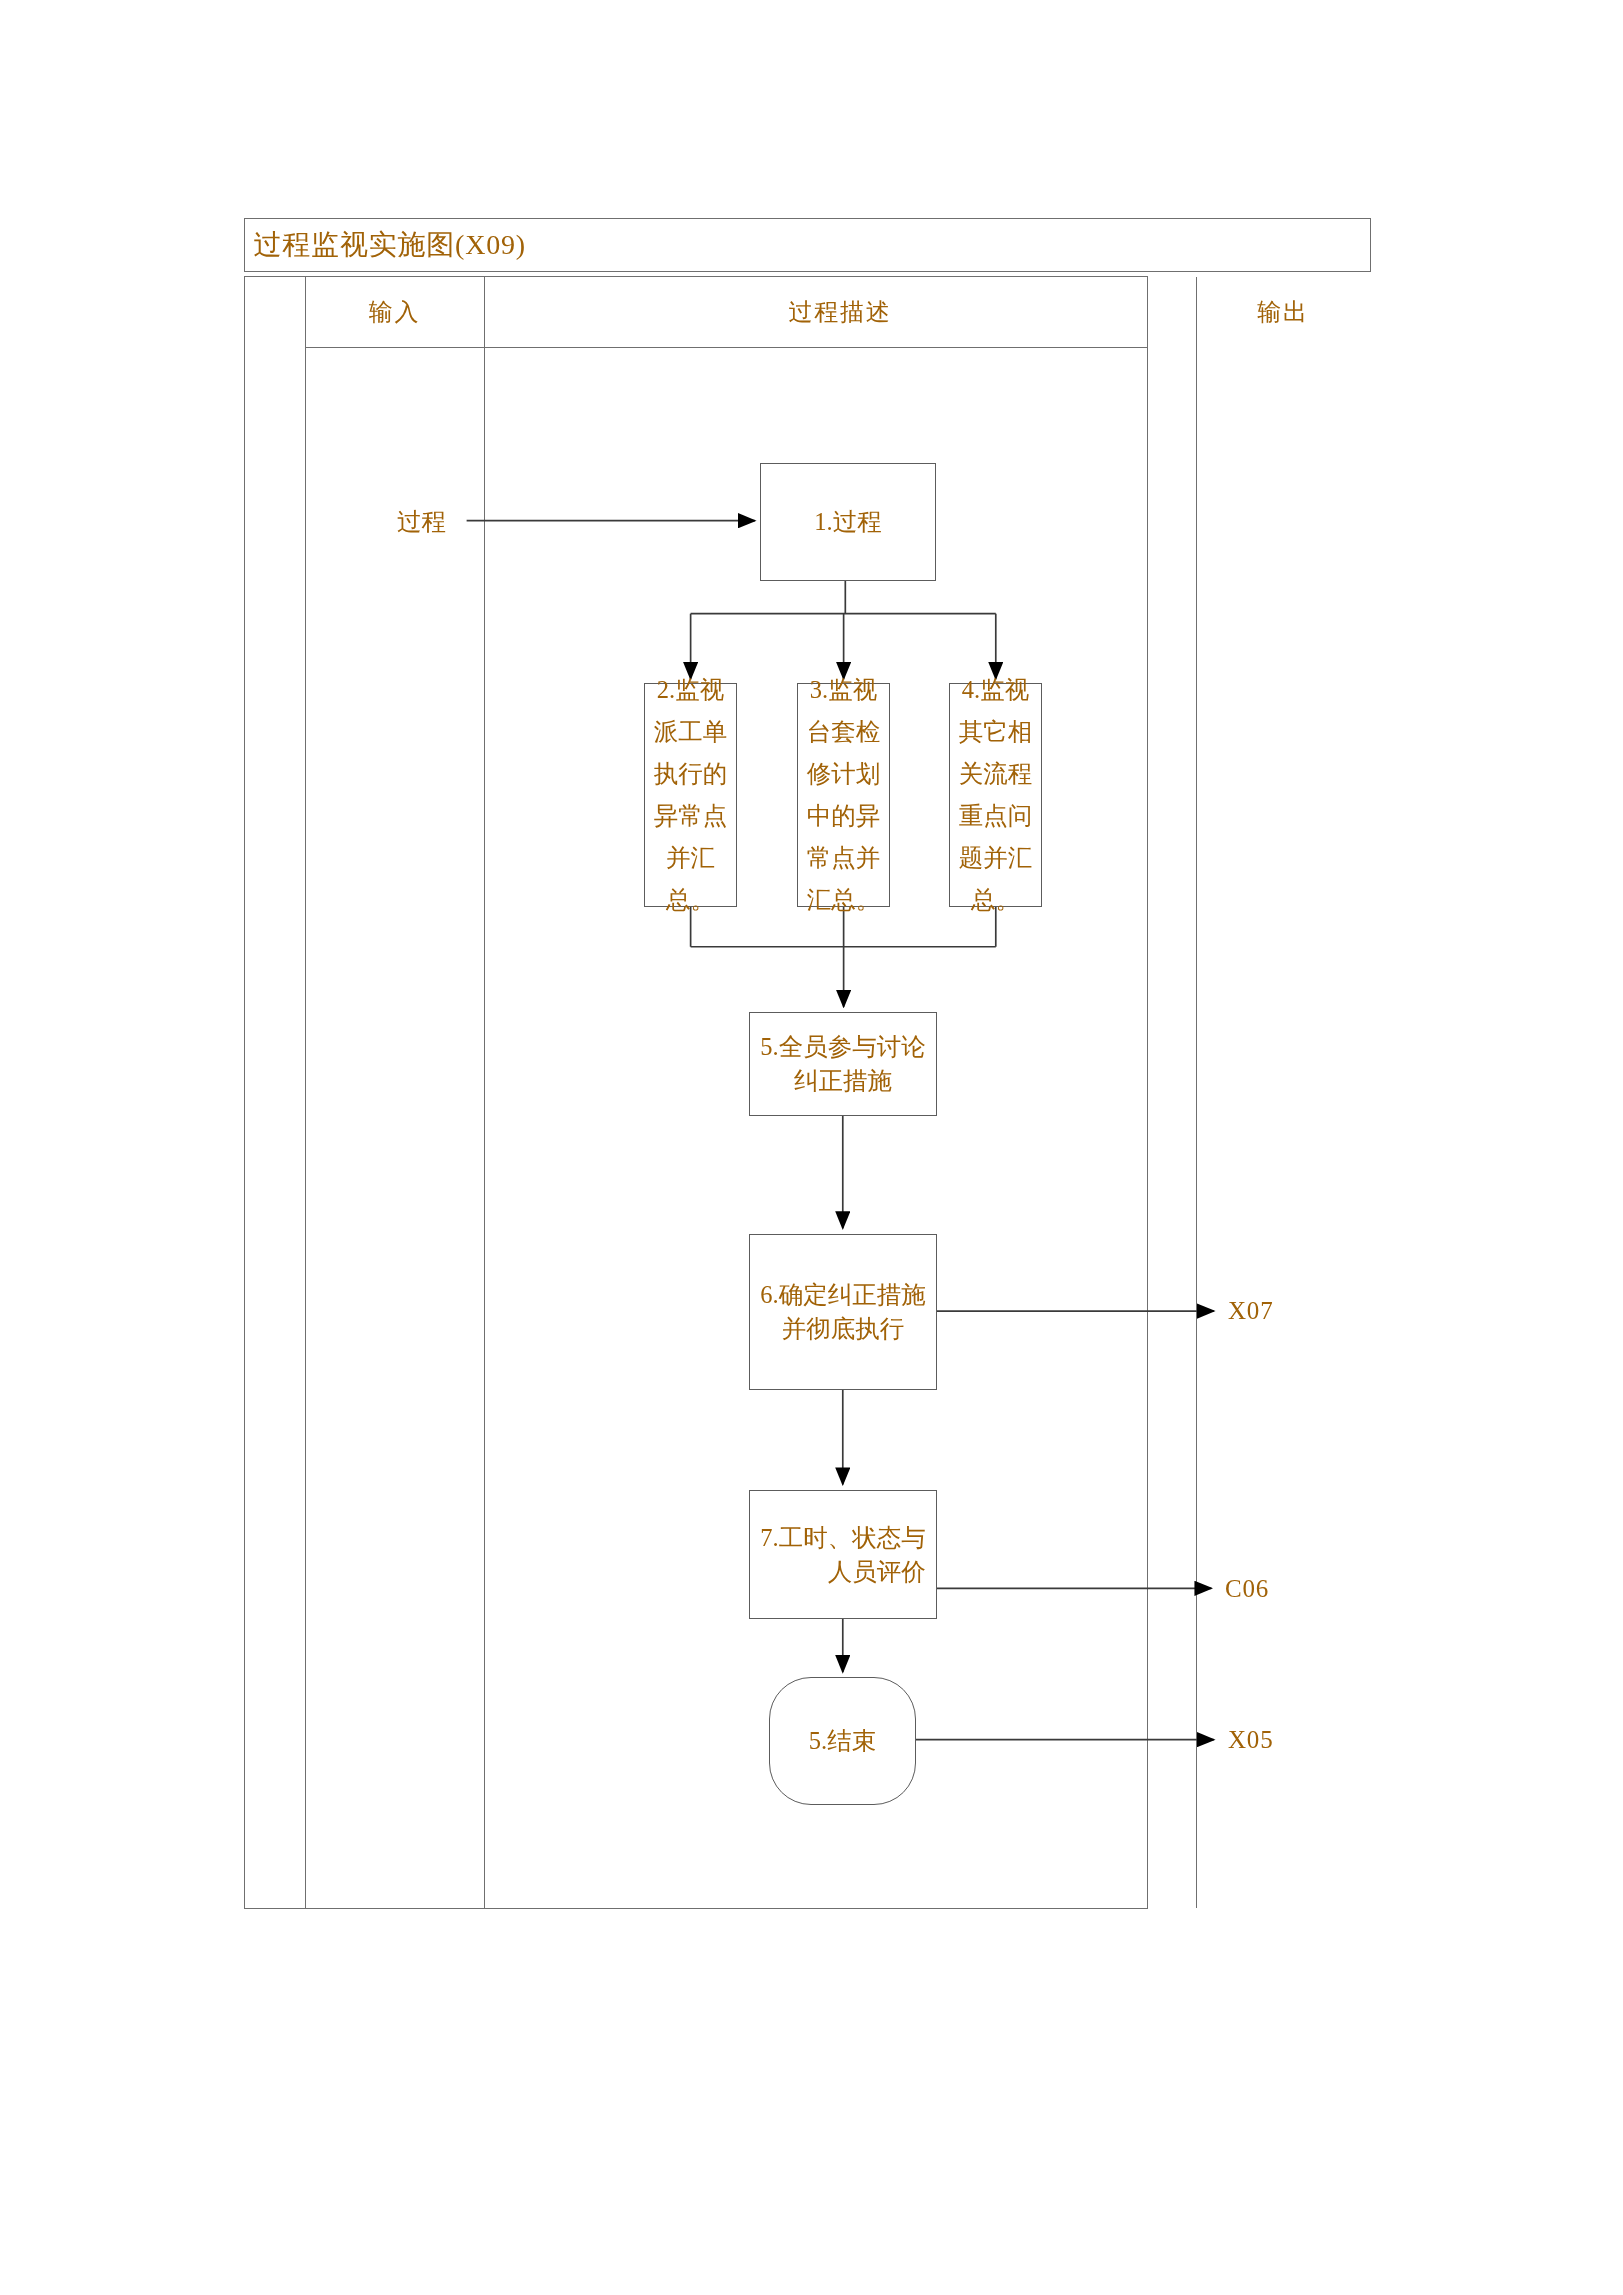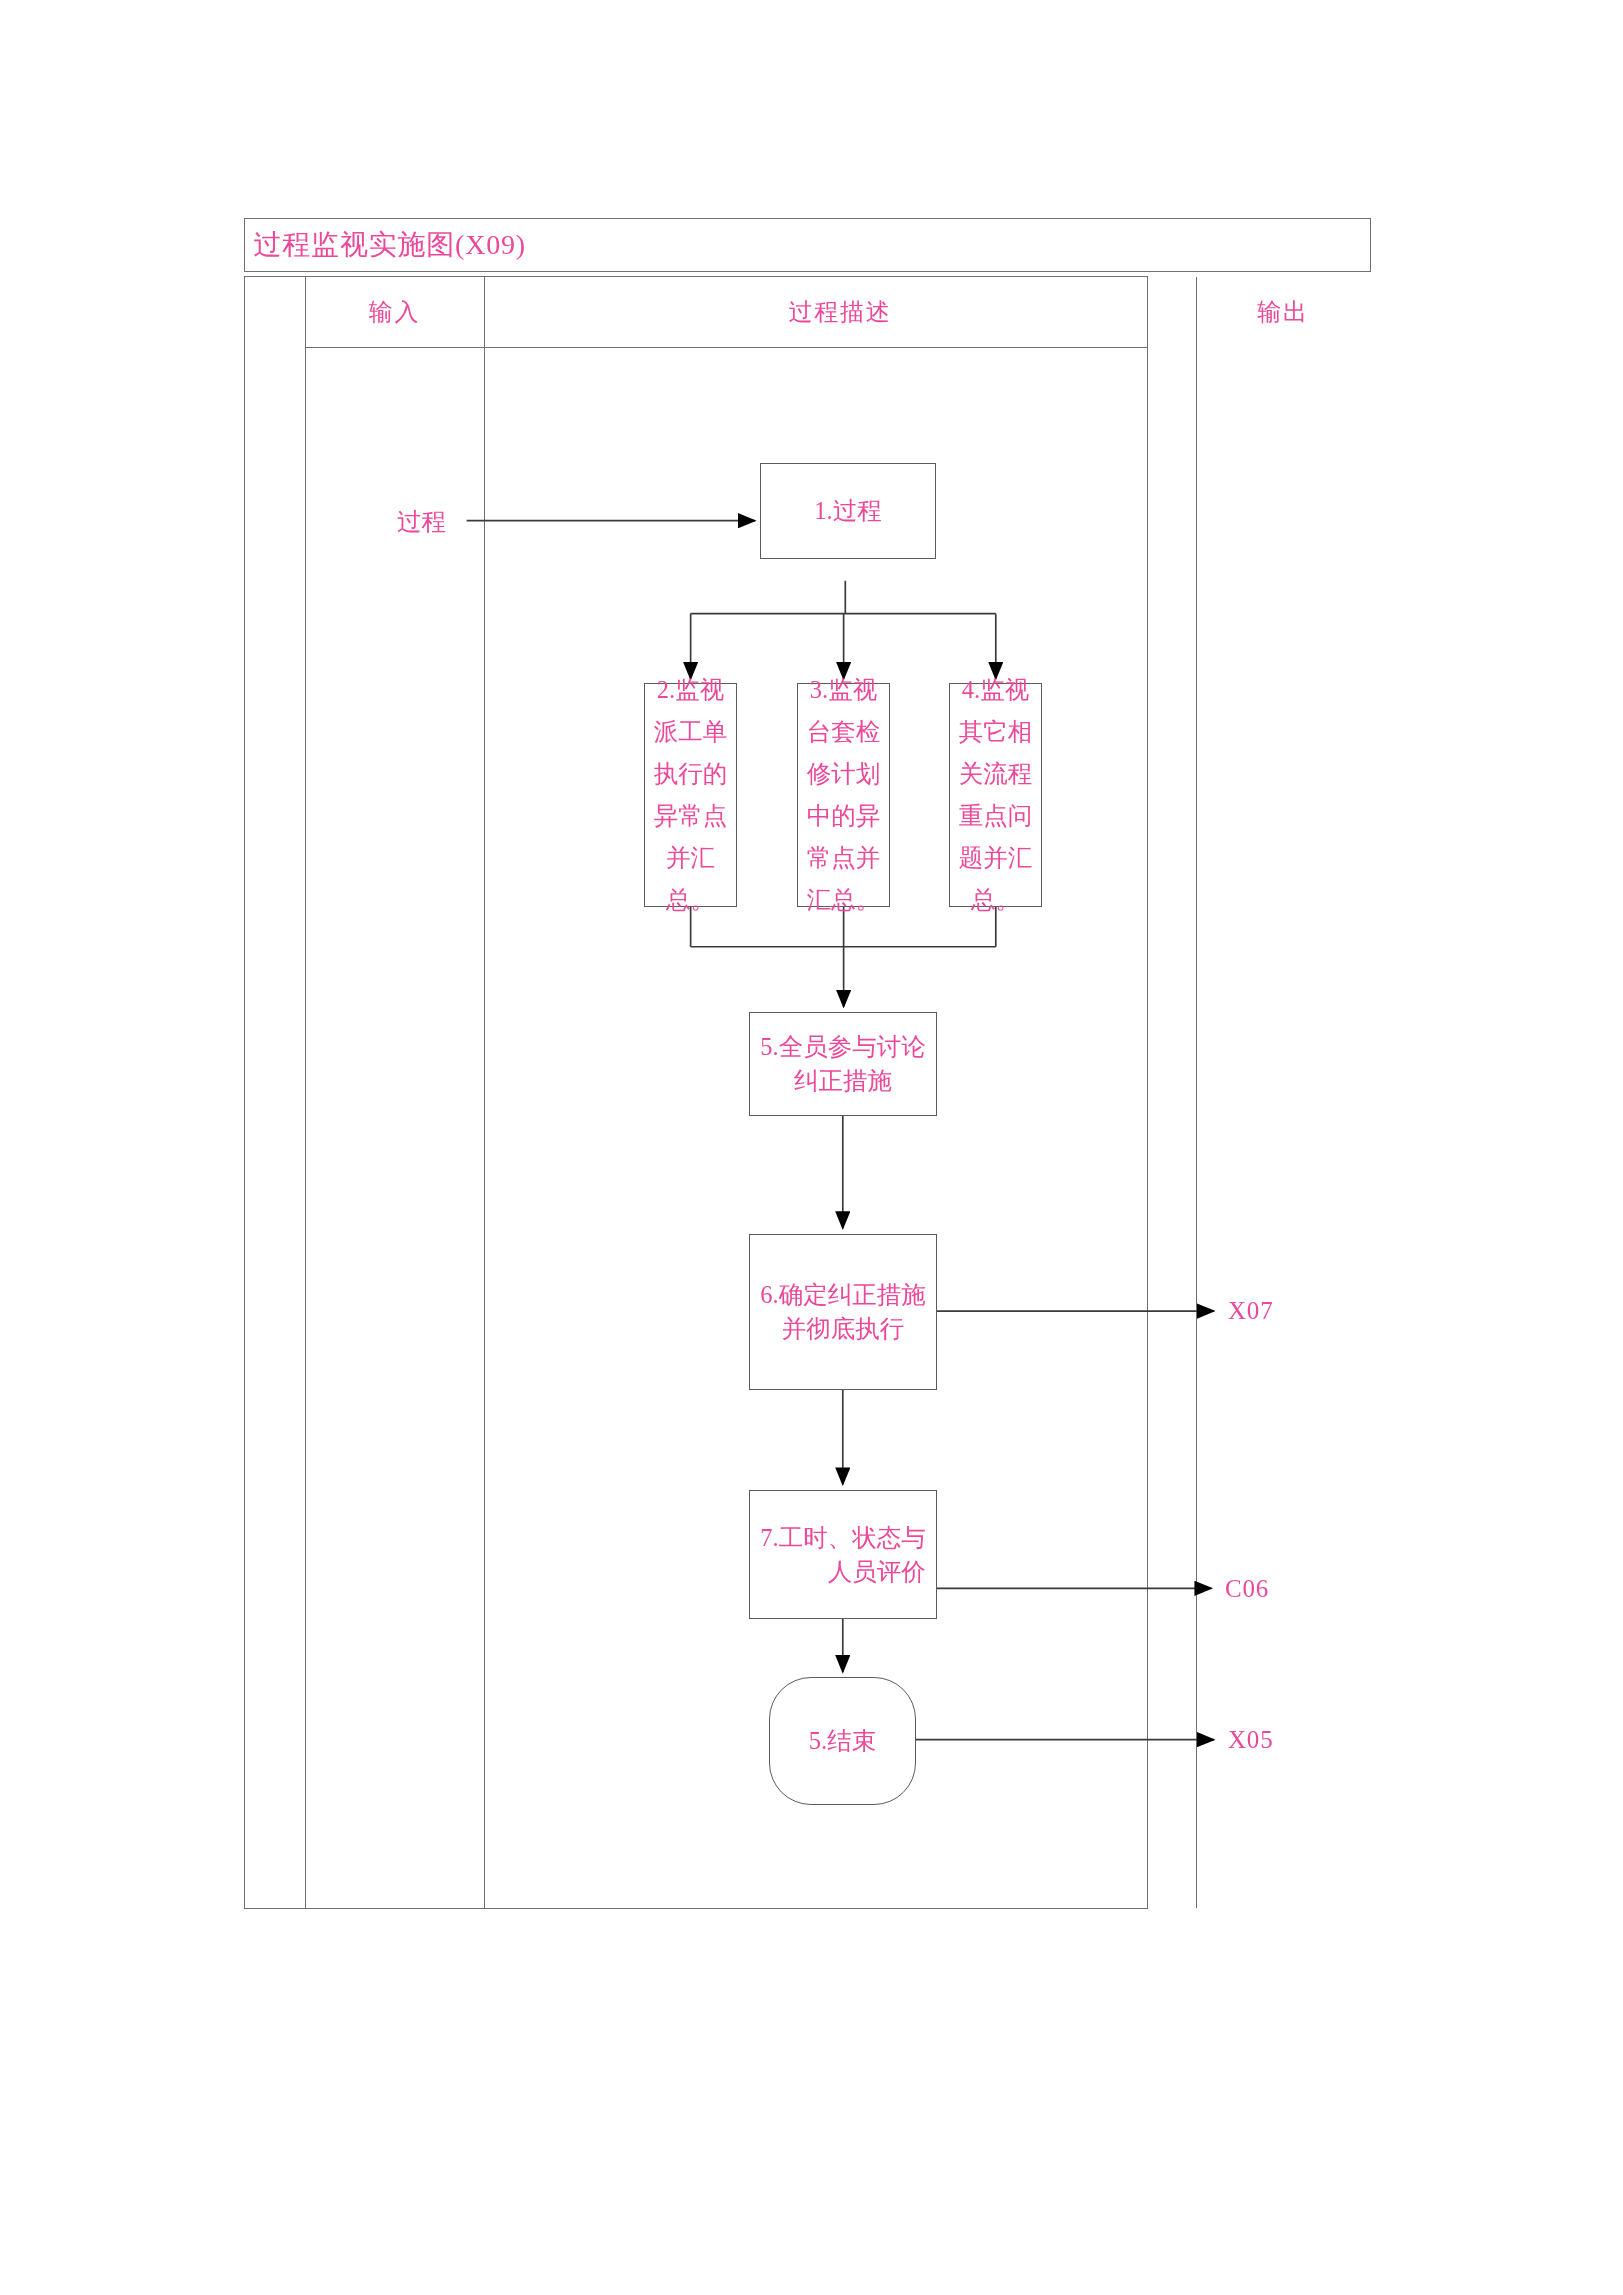--- a/index.html
+++ b/index.html
@@ -1,21 +1,21 @@
 <!DOCTYPE html>
 <html style="font-size:13.5px"><head>
 <meta charset="utf-8">
 <style>
   html,body{margin:0;padding:0;background:#ffffff;}
   .page{
     position:relative;
     width:1623px;height:2295px;
     background:#ffffff;
     font-family:"Liberation Serif","DejaVu Serif",serif;
-    color:#ec4899;
+    color:#a16207;
     overflow:hidden;
   }
   
   .title-box{
     position:absolute;left:244px;top:218px;width:1127px;height:54px;
     border:1.7px solid #6f6f6f;box-sizing:border-box;
     display:flex;align-items:center;
   }
   .title-box span{
     font-size:28px;letter-spacing:0.8px;padding-left:8.5px;white-space:nowrap;
@@ -107,21 +107,21 @@
       <line x1="1108" y1="1879" x2="1433" y2="1879" marker-end="url(#ah)"></line>
 
       <line x1="997" y1="1915" x2="997" y2="1978" marker-end="url(#ah)"></line>
 
       <line x1="1083" y1="2058" x2="1436" y2="2058" marker-end="url(#ah)"></line>
     </g>
   </svg>
 
   <div class="free-label" style="left:397px;top:504px;height:34px;">过程</div>
 
-  <div class="node" style="left:760px;top:463px;width:176px;height:96px;">1.过程</div>
+  <div class="node" style="left:760px;top:463px;width:176px;height:118px;">1.过程</div>
 
   <div class="node small" style="left:644px;top:683px;width:93px;height:224px;">2.监视
 派工单
 执行的
 异常点
 并汇
 总。</div>
 
   <div class="node small" style="left:797px;top:683px;width:93px;height:224px;">3.监视
 台套检

